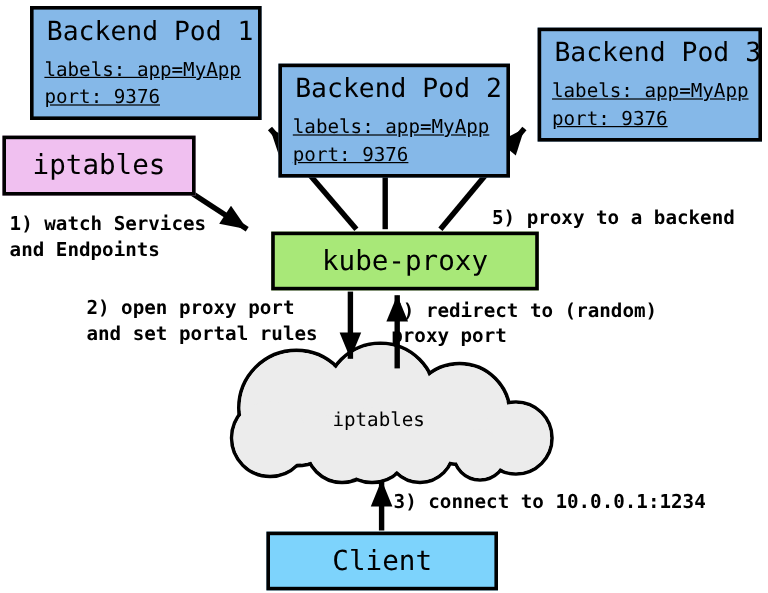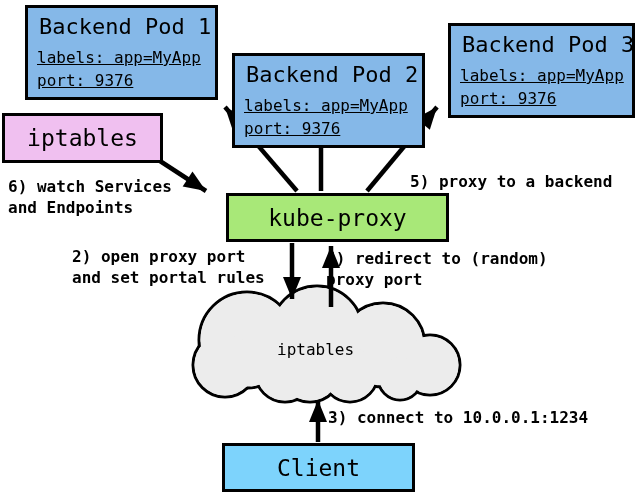--- a/index.html
+++ b/index.html
@@ -98,21 +98,21 @@
   </div>
   <div class="box titlebox kubeproxy">
     <span>kube-proxy</span>
   </div>
   <div class="box titlebox client">
     <span>Client</span>
   </div>
 
   <div class="iptables-label">iptables</div>
 
-  <div class="steplabel step1">6) watch Services
+  <div class="steplabel step1">1) watch Services
 and Endpoints</div>
   <div class="steplabel step2">2) open proxy port
 and set portal rules</div>
   <div class="steplabel step3">3) connect to 10.0.0.1:1234</div>
   <div class="steplabel step4">4) redirect to (random)
 proxy port</div>
   <div class="steplabel step5">5) proxy to a backend</div>
 
 </div>
 

